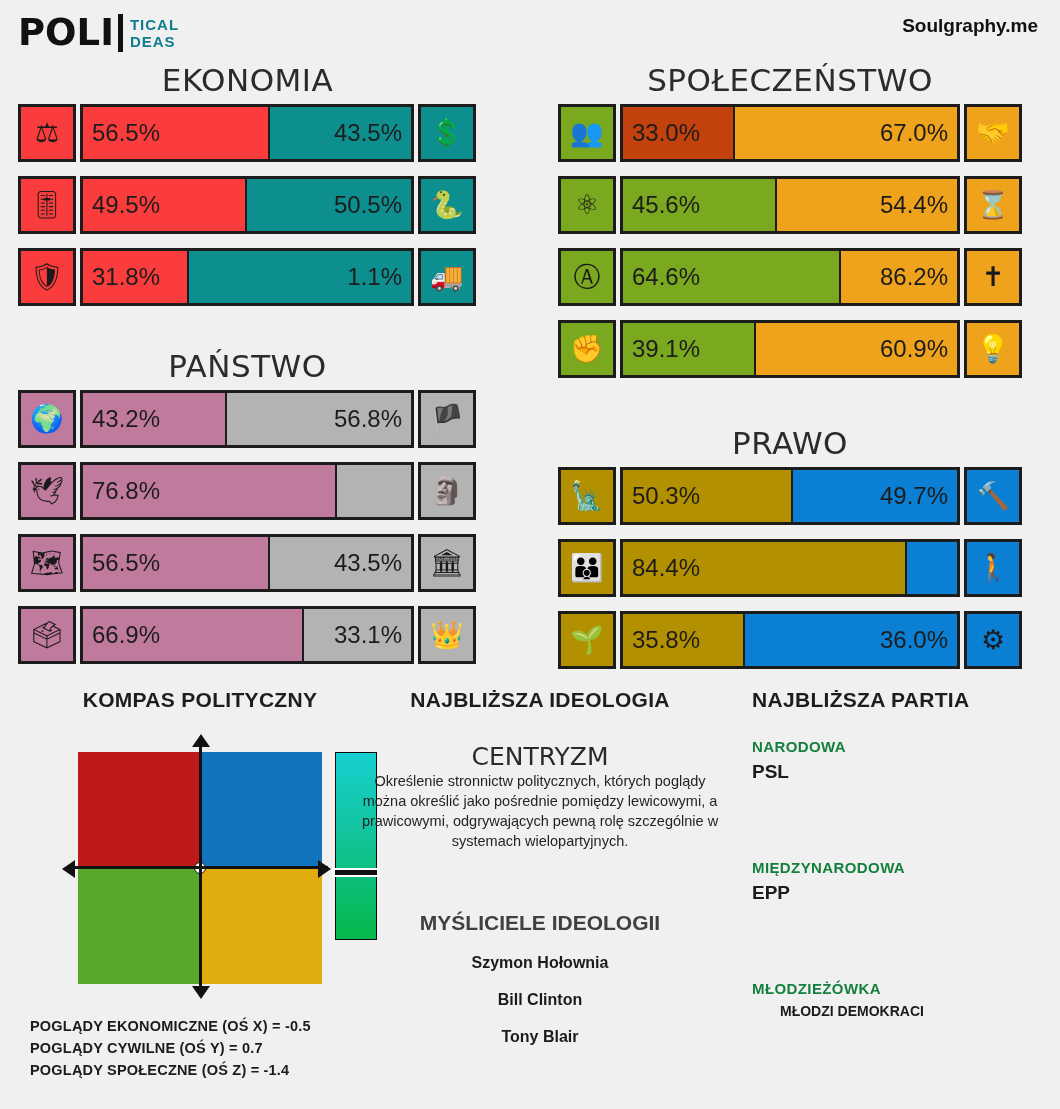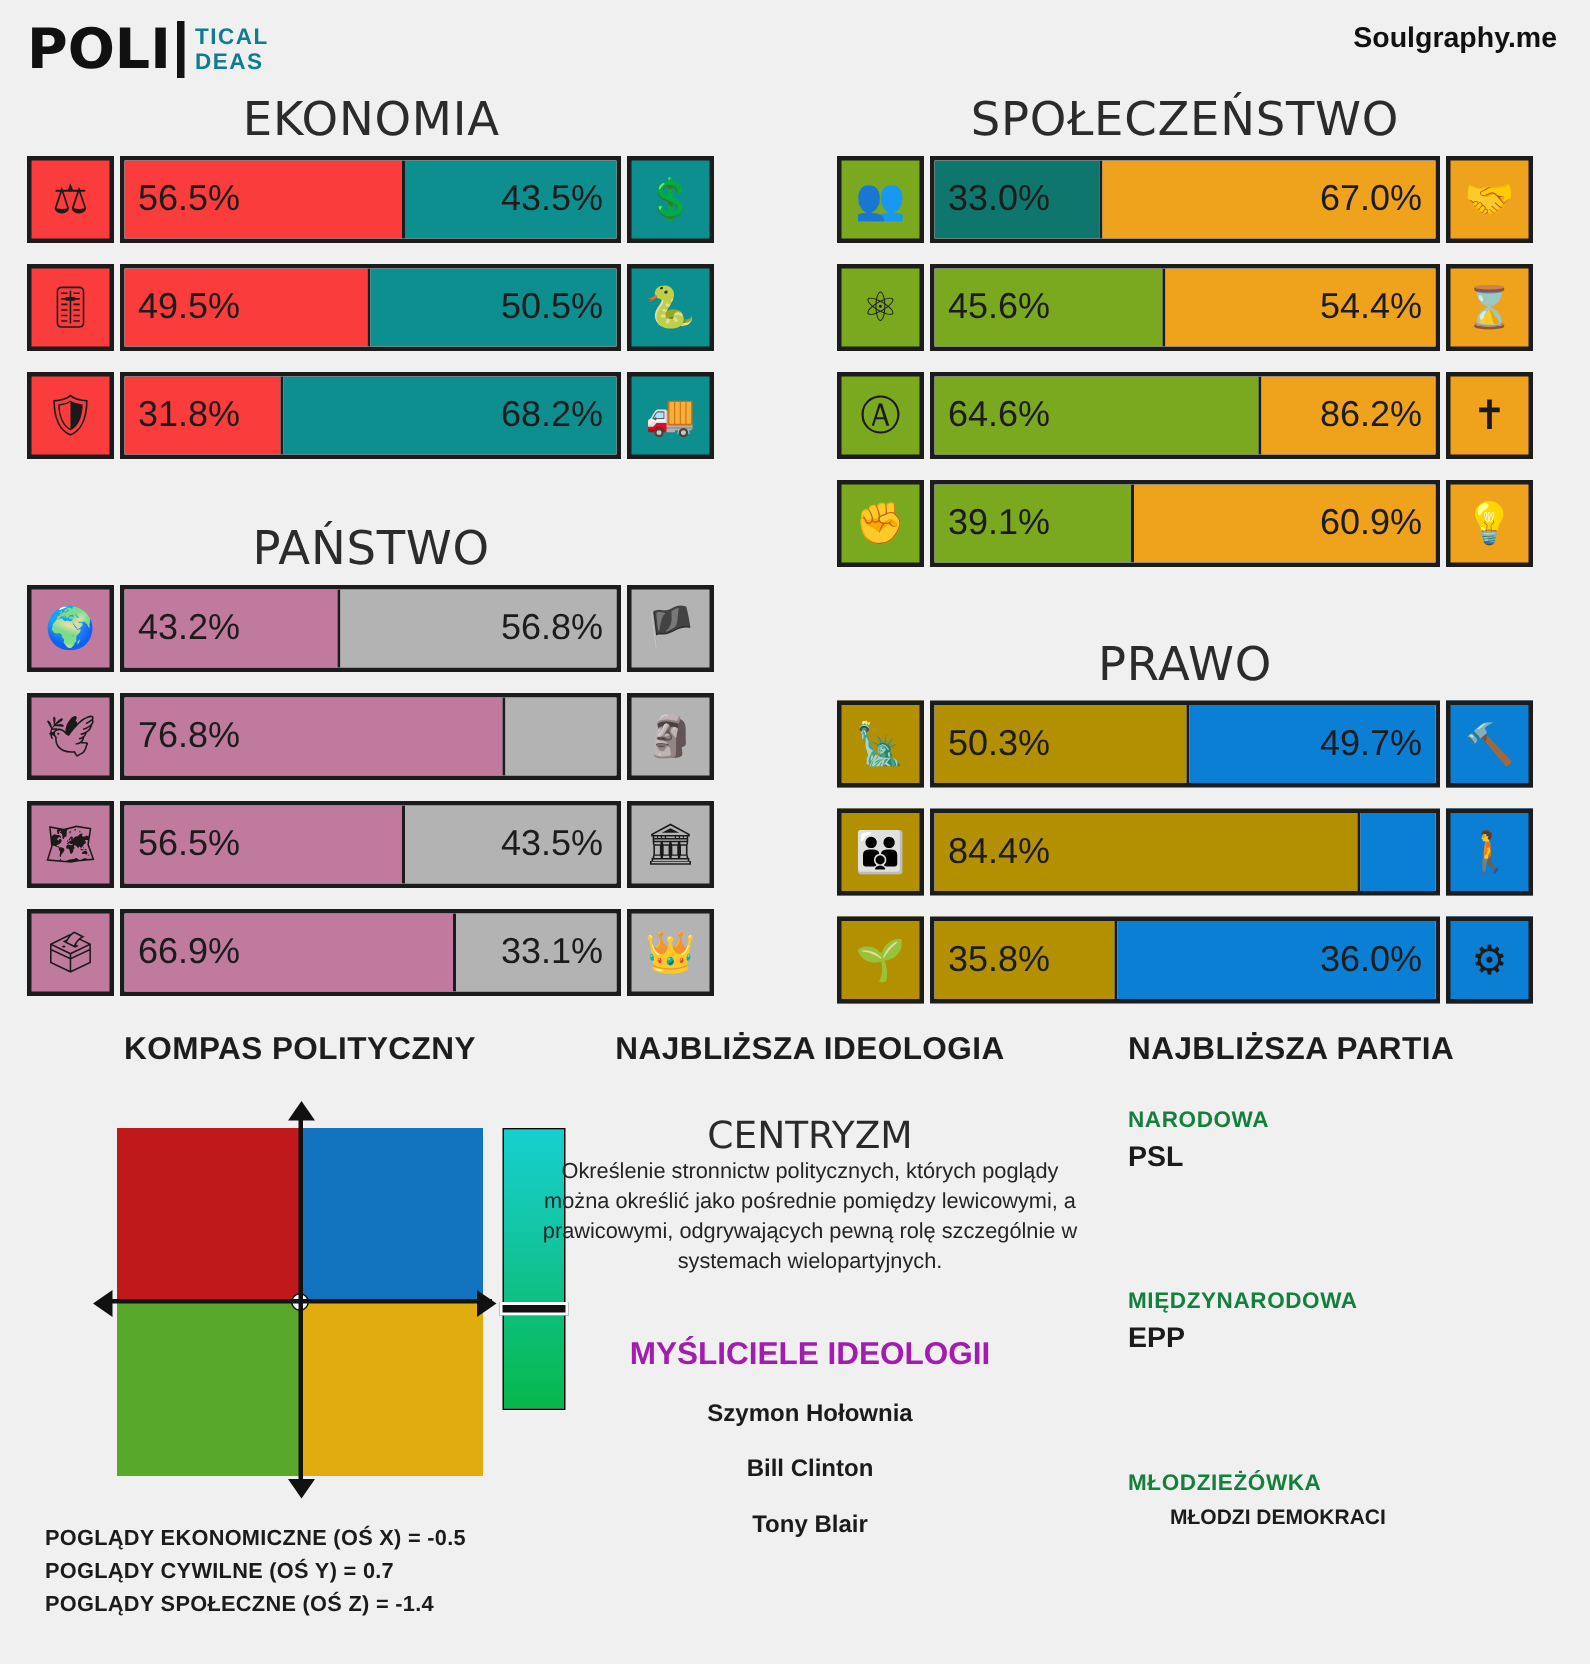--- a/index.html
+++ b/index.html
@@ -88,21 +88,21 @@
     background: linear-gradient(180deg, #16d0d0 0%, #12c39a 45%, #05b84a 100%);
     border: 1px solid #0a0a0a;
   }
   .zmark { position: absolute; left: 303px; width: 46px; height: 9px; background: #111; border: 2px solid #fff; }
   .compass-stats { margin-top: 8px; }
   .compass-stats div { font-weight: bold; font-size: 14.5px; color: #1b1b1b; margin-bottom: 6px; letter-spacing: 0.2px; }
 
   .ideology-wrap { position: absolute; left: 352px; top: 0; width: 376px; text-align: center; }
   .ideology-name { font-size: 25px; color: #2a2a2a; margin-top: 30px; font-family: "DejaVu Sans", sans-serif; }
   .ideology-desc { font-size: 14.5px; line-height: 20px; color: #242424; padding: 0 8px; }
-  .thinkers-title { margin-top: 40px; font-weight: bold; font-size: 21px; color: #a21caf; }
+  .thinkers-title { margin-top: 60px; font-weight: bold; font-size: 21px; color: #404040; }
   .thinker { font-weight: bold; font-size: 16px; color: #1b1b1b; margin-top: 19px; }
 
   .party-wrap { position: absolute; left: 752px; top: 0; width: 300px; }
   .party-wrap .panel-title { text-align: left; }
   .party-group { margin-top: 26px; }
   .party-group.second { margin-top: 76px; }
   .party-group.third { margin-top: 76px; }
   .party-kind { font-weight: bold; font-size: 15px; color: #15803d; letter-spacing: 0.4px; }
   .party-name { font-weight: bold; font-size: 19px; color: #1b1b1b; margin-top: 6px; }
   .party-name.small { font-size: 14px; margin-left: 28px; }
@@ -154,21 +154,21 @@
     </div>
 
     <div class="barrow">
       <div class="icon-box left" style="background:#fa3c3c">🛡</div>
       <div class="bar">
         <div class="seg l" style="width:31.8%; background:#fa3c3c">
             <span>31.8%</span>
           </div>
         <div class="divider"></div>
         <div class="seg r" style="flex:1; background:#0e8f8f">
-            <span>68.2%</span>
+            <span>1.1%</span>
           </div>
       </div>
       <div class="icon-box right" style="background:#0e8f8f">🚚</div>
     </div>
   </div>
 
   <div class="sec-title" style="left:20px; top:348px; width:455px;">PAŃSTWO</div>
   <div class="bars" style="left:18px; top:390px; width:458px;">
 
     <div class="barrow">
@@ -227,21 +227,21 @@
       <div class="icon-box right" style="background:#b3b3b3">👑</div>
     </div>
   </div>
 
   <div class="sec-title" style="left:560px; top:62px; width:460px;">SPOŁECZEŃSTWO</div>
   <div class="bars" style="left:558px; top:104px; width:464px;">
 
     <div class="barrow">
       <div class="icon-box left" style="background:#7aa81e">👥</div>
       <div class="bar">
-        <div class="seg l" style="width:33%; background:#0f766e">
+        <div class="seg l" style="width:33%; background:#c2410c">
             <span>33.0%</span>
           </div>
         <div class="divider"></div>
         <div class="seg r" style="flex:1; background:#efa31d">
             <span>67.0%</span>
           </div>
       </div>
       <div class="icon-box right" style="background:#efa31d">🤝</div>
     </div>
 

